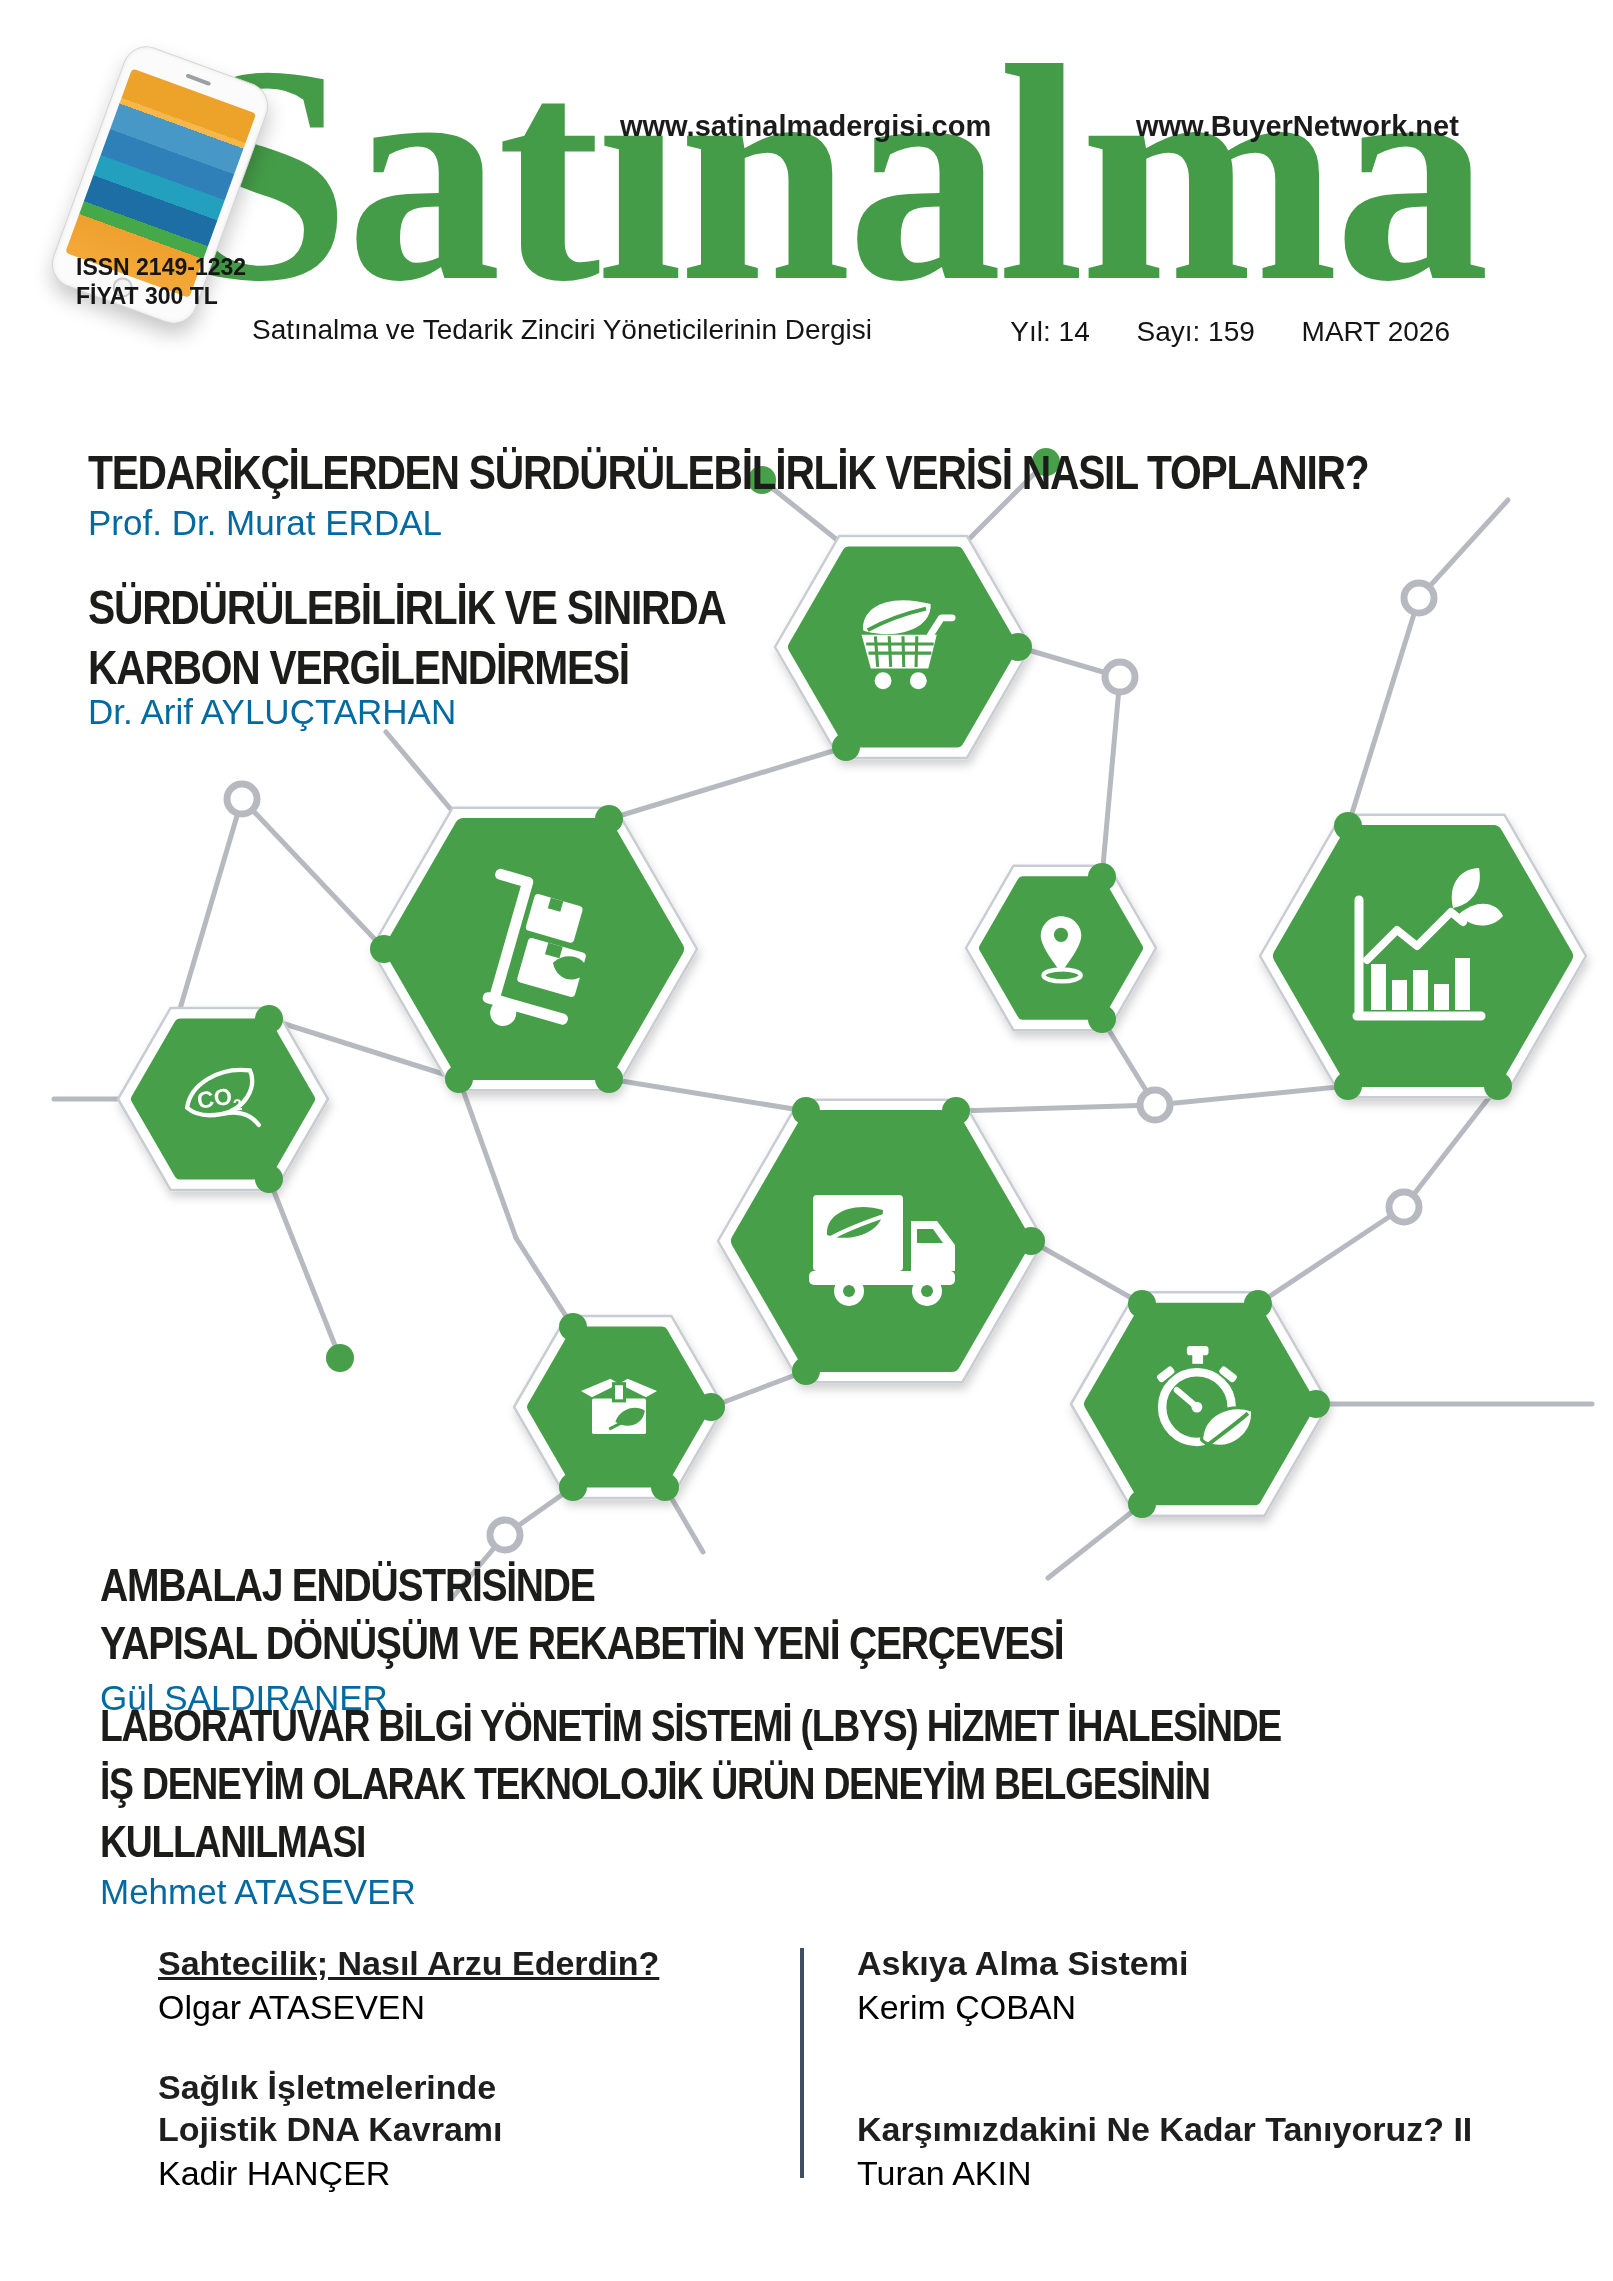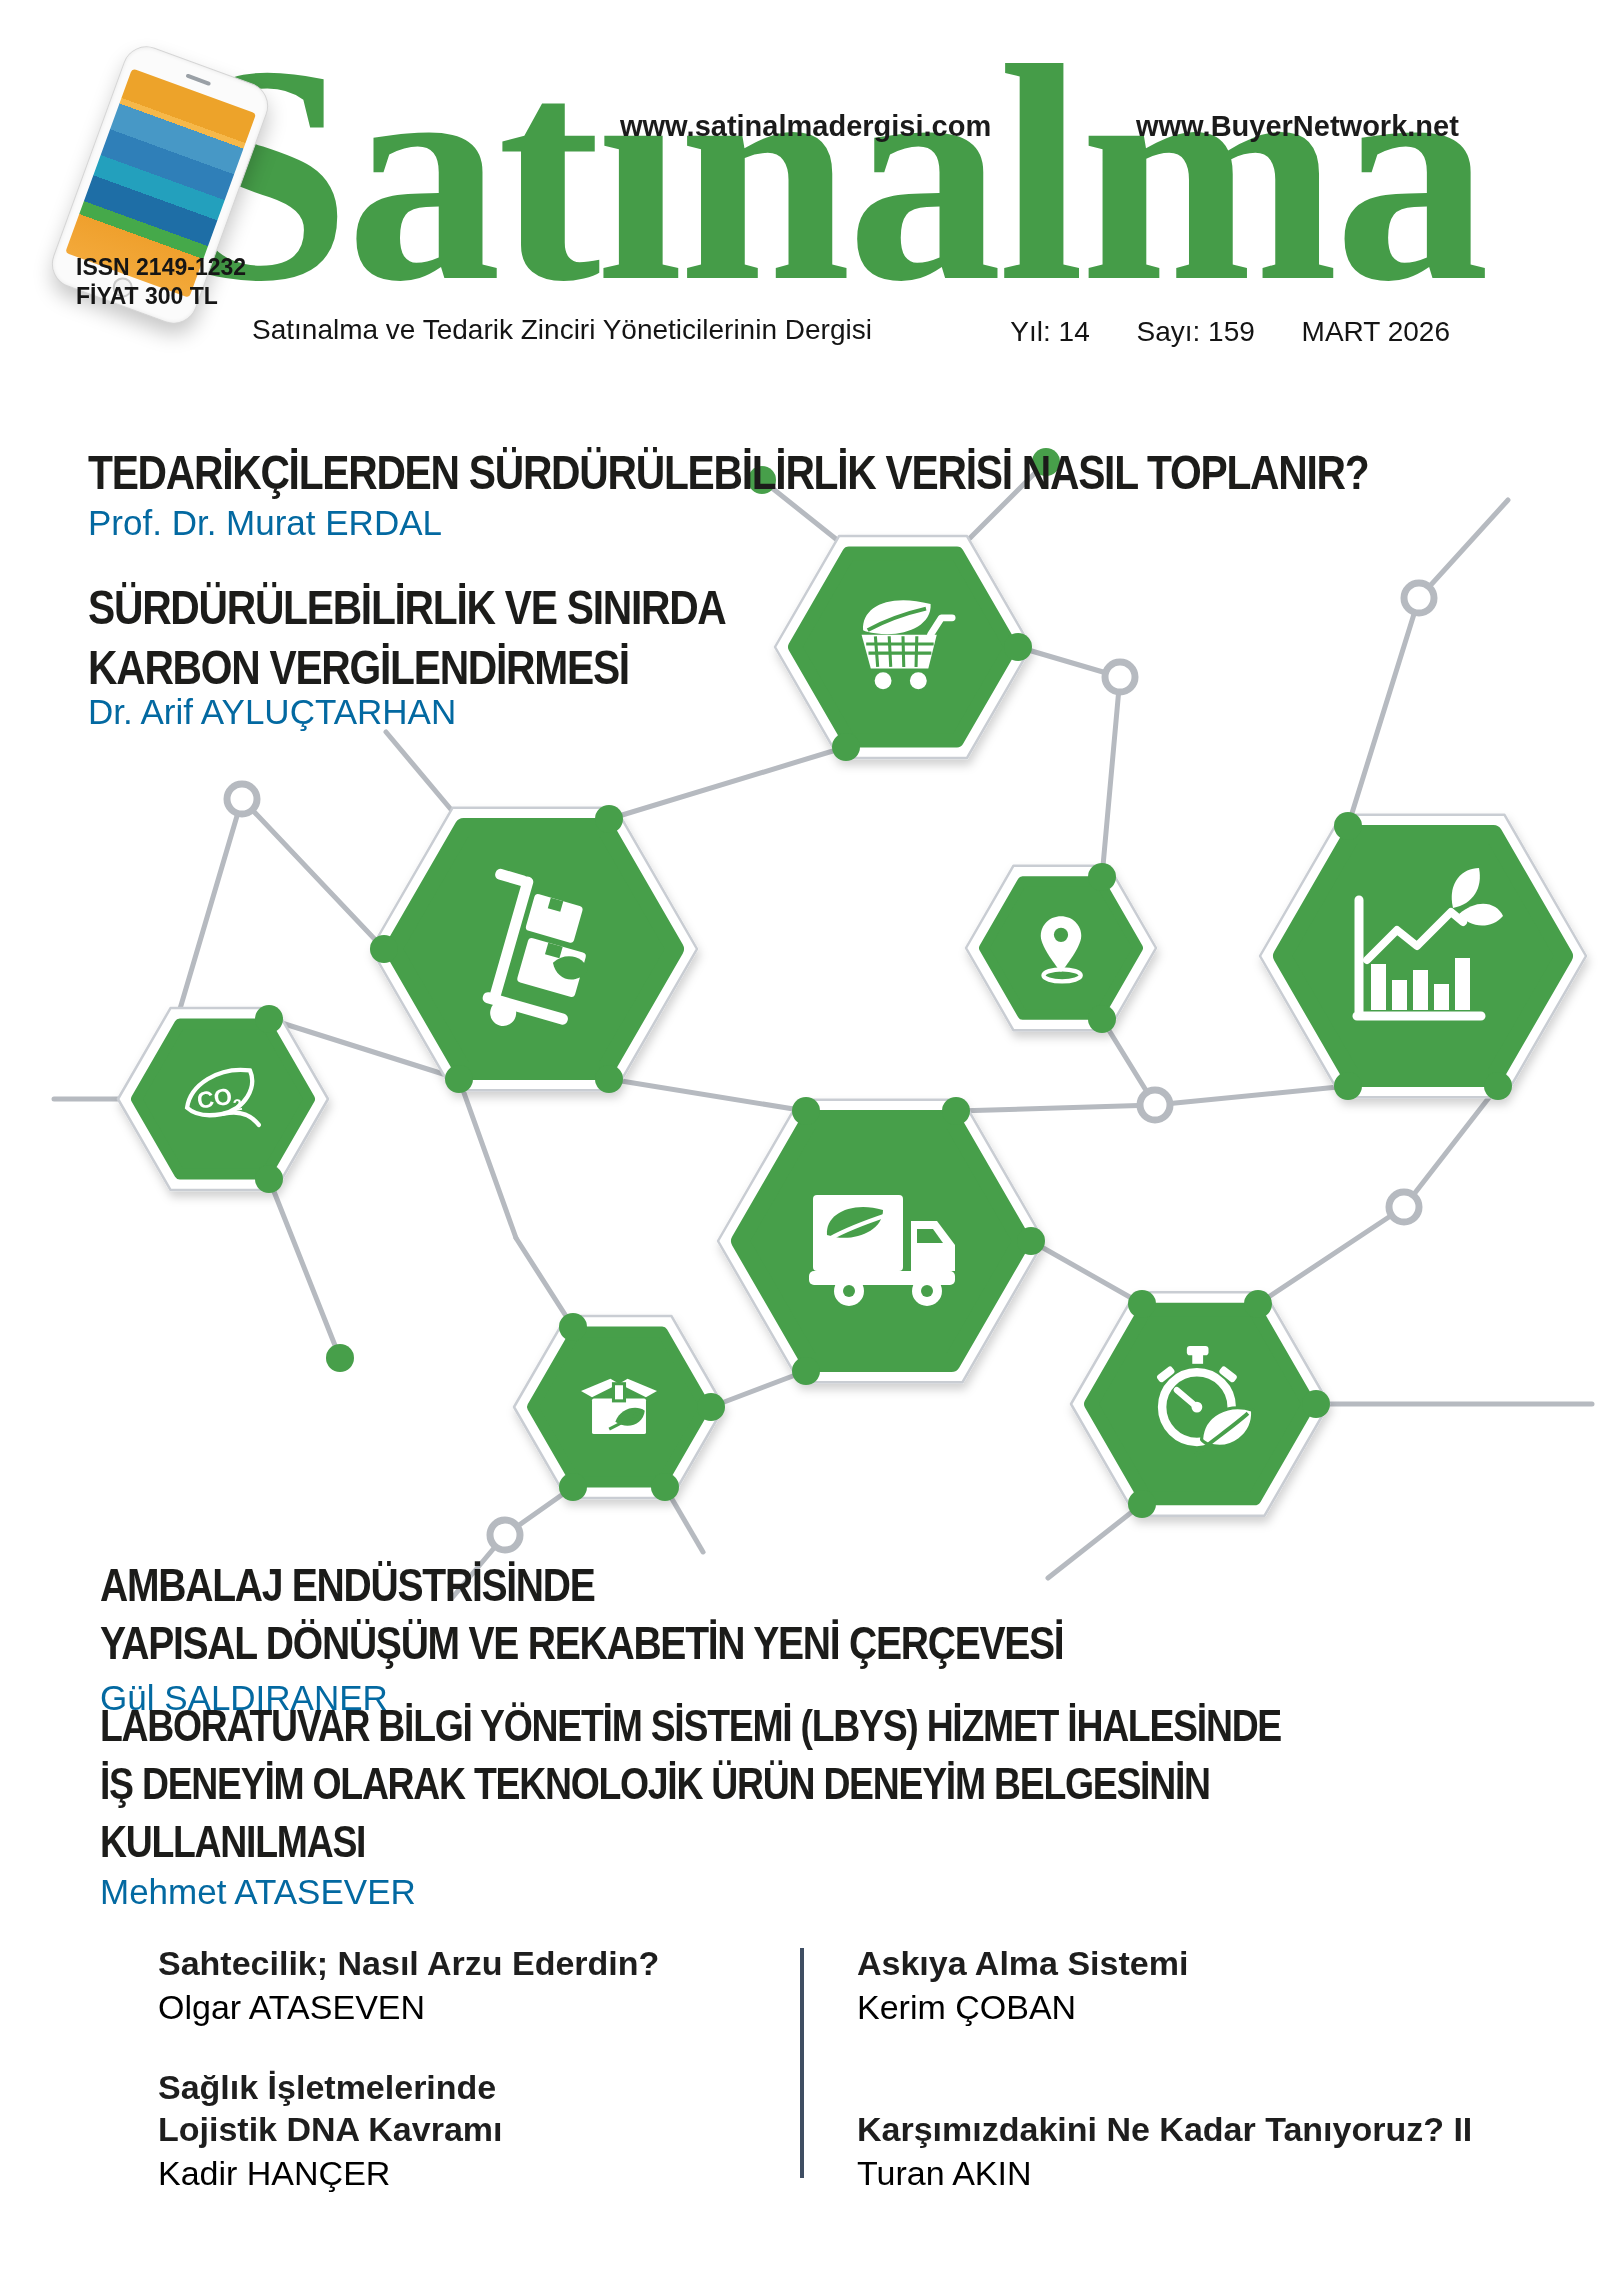--- a/index.html
+++ b/index.html
@@ -286,21 +286,21 @@
 
   <div class="feature f4" style="left:100px;top:1697px;">
     <div class="hl">LABORATUVAR BİLGİ YÖNETİM SİSTEMİ (LBYS) HİZMET İHALESİNDE</div>
     <div class="hl">İŞ DENEYİM OLARAK TEKNOLOJİK ÜRÜN DENEYİM BELGESİNİN</div>
     <div class="hl">KULLANILMASI</div>
   </div>
   <div class="byline" style="left:100px;top:1872px;">Mehmet ATASEVER</div>
 
   <div class="vdivider"></div>
 
-  <div class="short-title" style="left:158px;top:1942px;">Sahtecilik; Nasıl Arzu Ederdin?</div>
+  <div class="short-title" style="left:158px;top:1942px;text-decoration:underline;">Sahtecilik; Nasıl Arzu Ederdin?</div>
   <div class="short-author" style="left:158px;top:1988px;">Olgar ATASEVEN</div>
   <div class="short-title" style="left:158px;top:2066px;">Sağlık İşletmelerinde</div>
   <div class="short-title" style="left:158px;top:2108px;">Lojistik DNA Kavramı</div>
   <div class="short-author" style="left:158px;top:2154px;">Kadir HANÇER</div>
 
   <div class="short-title" style="left:857px;top:1942px;">Askıya Alma Sistemi</div>
   <div class="short-author" style="left:857px;top:1988px;">Kerim ÇOBAN</div>
   <div class="short-title" style="left:857px;top:2108px;">Karşımızdakini Ne Kadar Tanıyoruz? II</div>
   <div class="short-author" style="left:857px;top:2154px;">Turan AKIN</div>
 

